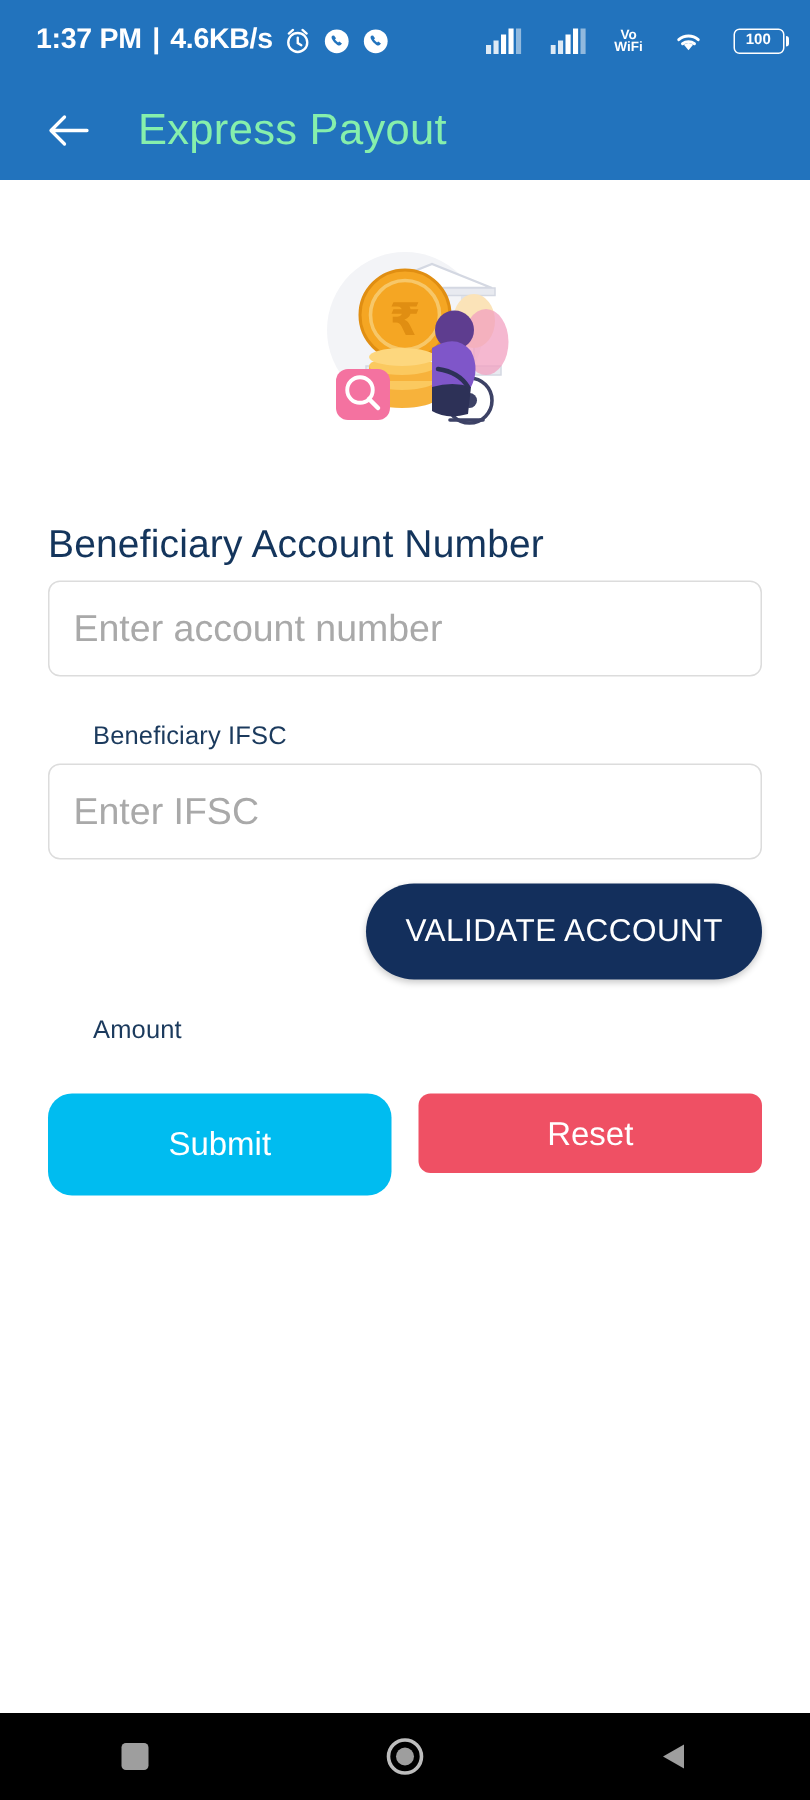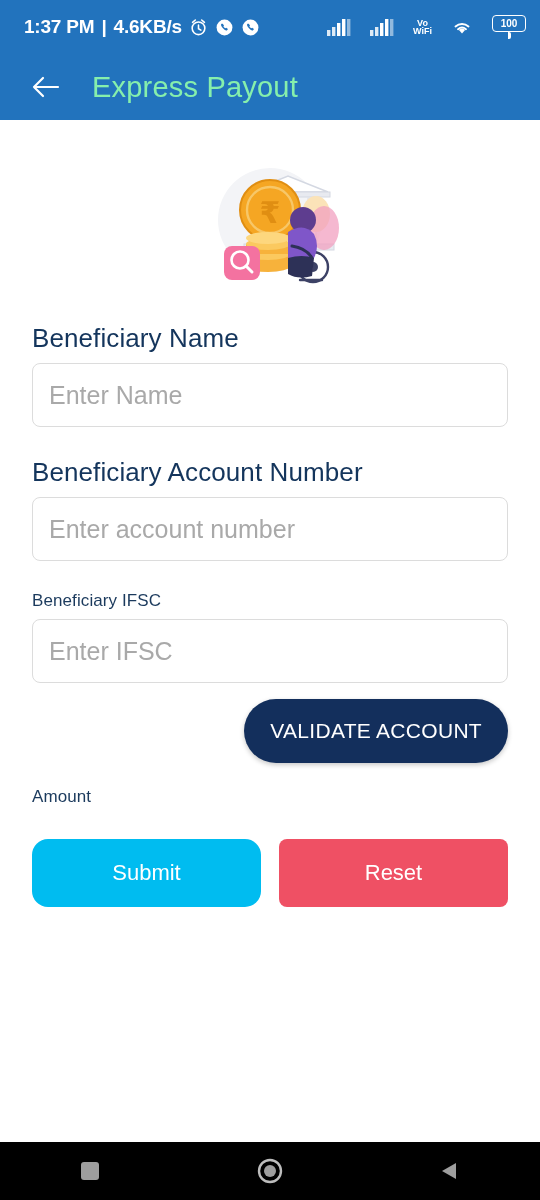--- a/index.html
+++ b/index.html
@@ -102,20 +102,21 @@
     margin-bottom: 9px;
     display: block;
   }
   .label-sm {
     font-size: 17px;
     color: #1b3a5d;
     font-weight: 400;
     letter-spacing: 0.1px;
     margin-bottom: 8px;
     display: block;
+    margin-left: 30px;
   }
 
   .text-input {
     width: 100%;
     height: 64px;
     border: 1px solid #dcdcdc;
     border-radius: 8px;
     background: #ffffff;
     font-family: "Liberation Sans", sans-serif;
     font-size: 25px;
@@ -162,21 +163,21 @@
     background: #00bcf0;
     color: #ffffff;
     border: none;
     border-radius: 16px;
     font-family: "Liberation Sans", sans-serif;
     font-size: 22px;
     cursor: pointer;
   }
   .btn-reset {
     flex: 1 1 0;
-    height: 68px;
+    height: 53px;
     background: #ef5064;
     color: #ffffff;
     border: none;
     border-radius: 8px;
     font-family: "Liberation Sans", sans-serif;
     font-size: 22px;
     cursor: pointer;
   }
 
   
@@ -247,21 +248,21 @@
         <span>Vo</span><br>
         <span>WiFi</span>
       </span>
 
       <svg class="status-icon" width="22" height="18" viewBox="0 0 24 20">
         <path d="M12 17.2 L8.6 13.2 a5.2 5.2 0 0 1 6.8 0 Z" fill="#ffffff"></path>
         <path d="M4.8 9.4 a11 11 0 0 1 14.4 0" stroke="#ffffff" stroke-width="2.2" fill="none" stroke-linecap="round"></path>
         <path d="M7.6 12.4 a7 7 0 0 1 8.8 0" stroke="#ffffff" stroke-width="2.2" fill="none" stroke-linecap="round"></path>
       </svg>
 
-      <span style="position:relative;display:inline-flex;align-items:center;flex-direction:column;">
+      <span style="position:relative;display:inline-flex;align-items:center;">
         <span style="display:inline-flex;align-items:center;justify-content:center;width:34px;height:17px;border:1.6px solid #ffffff;border-radius:4px;">
           <span style="color:#ffffff;font-size:10px;font-weight:bold;line-height:1;">100</span>
         </span>
         <span style="display:inline-block;width:2.5px;height:7px;background:#ffffff;border-radius:0 2px 2px 0;margin-left:1px;"></span>
       </span>
     </div>
   </div>
 
   <div class="app-bar">
     <div class="back-btn">
@@ -322,24 +323,20 @@
           <ellipse cx="128" cy="52" rx="14" ry="18" fill="#fbe3b8"></ellipse>
           <ellipse cx="136" cy="66" rx="15" ry="22" fill="#f2a0c0" opacity="0.75"></ellipse>
           <circle cx="115" cy="58" r="13" fill="#5e3d8f"></circle>
           <path d="M100 70 q16 -10 26 2 q6 12 0 24 l-26 2 z" fill="#7f56c9"></path>
           <path d="M100 96 q14 -4 26 0 l-2 18 q-14 4 -24 -2 z" fill="#2d3157"></path>
           <path d="M104 84 q14 2 20 12" stroke="#2d3157" stroke-width="3" fill="none" stroke-linecap="round"></path>
         </g>
       </svg>
     </div>
 
-    <div class="field-group">
-      <label class="label-lg">Beneficiary Name</label>
-      <input class="text-input" type="text" placeholder="Enter Name" style="">
-    </div>
     <div class="gap-after-input"></div>
 
     <div class="field-group">
       <label class="label-lg">Beneficiary Account Number</label>
       <input class="text-input" type="text" placeholder="Enter account number" style="">
     </div>
     <div class="gap-after-input"></div>
 
     <div class="field-group">
       <label class="label-sm">Beneficiary IFSC</label>

